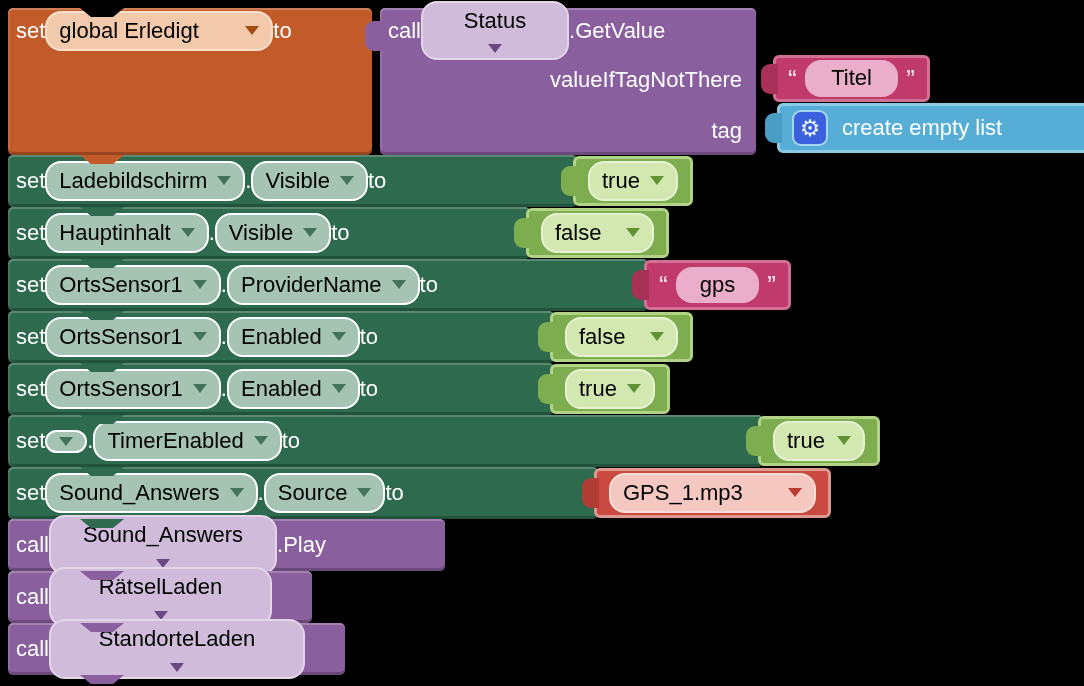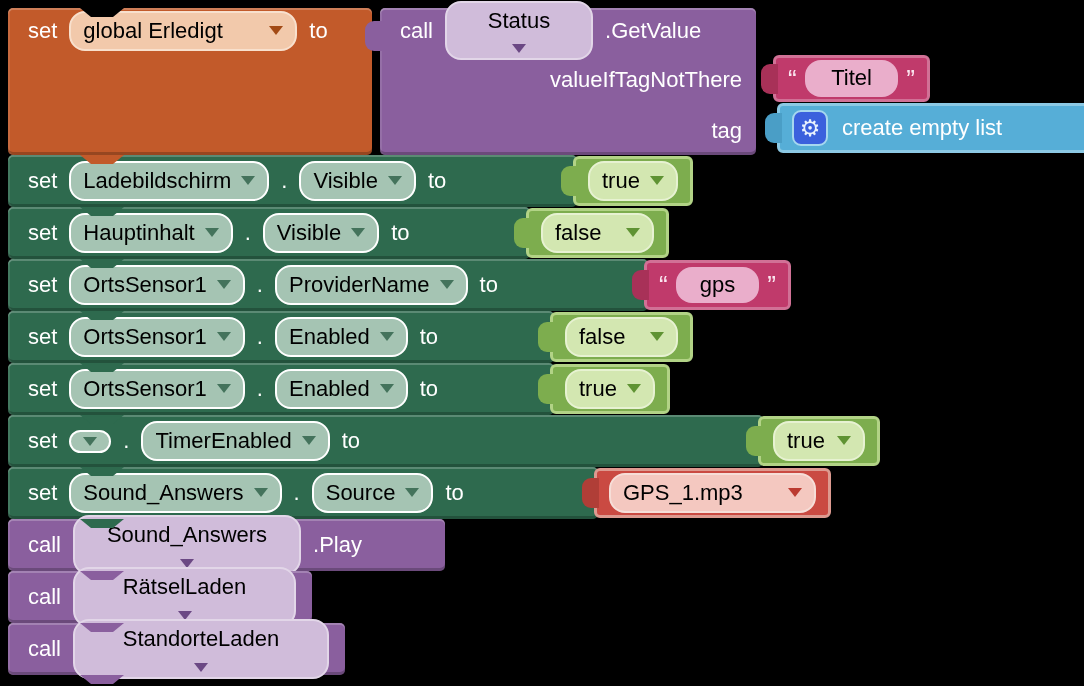--- a/index.html
+++ b/index.html
@@ -1,20 +1,20 @@
 <!DOCTYPE html>
 <html><head>
 <meta charset="utf-8">
 <style>
   html,body{margin:0;padding:0;background:#000;}
   #canvas{position:relative;width:1084px;height:686px;background:#000;overflow:hidden;
           font-family:"Liberation Sans",sans-serif;font-size:22px;}
   .blk{position:absolute;box-sizing:border-box;border-radius:5px;color:#fff;}
   .bevel{box-shadow:inset 0 2px 0 rgba(255,255,255,.22), inset 0 -3px 0 rgba(0,0,0,.22), inset 2px 0 0 rgba(255,255,255,.10);}
-  .row-line{display:flex;align-items:center;height:52px;padding-left:20px;gap:12px;}
+  .row-line{display:flex;align-items:center;height:52px;padding-left:8px;}
   .lbl{color:#fff;white-space:nowrap;}
   .pill{display:inline-flex;align-items:center;gap:10px;padding:5px 12px;border-radius:16px;
         color:#000;white-space:nowrap;line-height:1.2;}
   .arrow{width:0;height:0;border-left:7px solid transparent;border-right:7px solid transparent;
          border-top:9px solid #555;display:inline-block;}
   
   .orange{background:#c25a2a;}
   .orange .pill{background:#f2c9ab;border:2px solid #f8e0cd;}
   .orange .arrow{border-top-color:#a34a15;}
   .green{background:#2e6a4e;}

